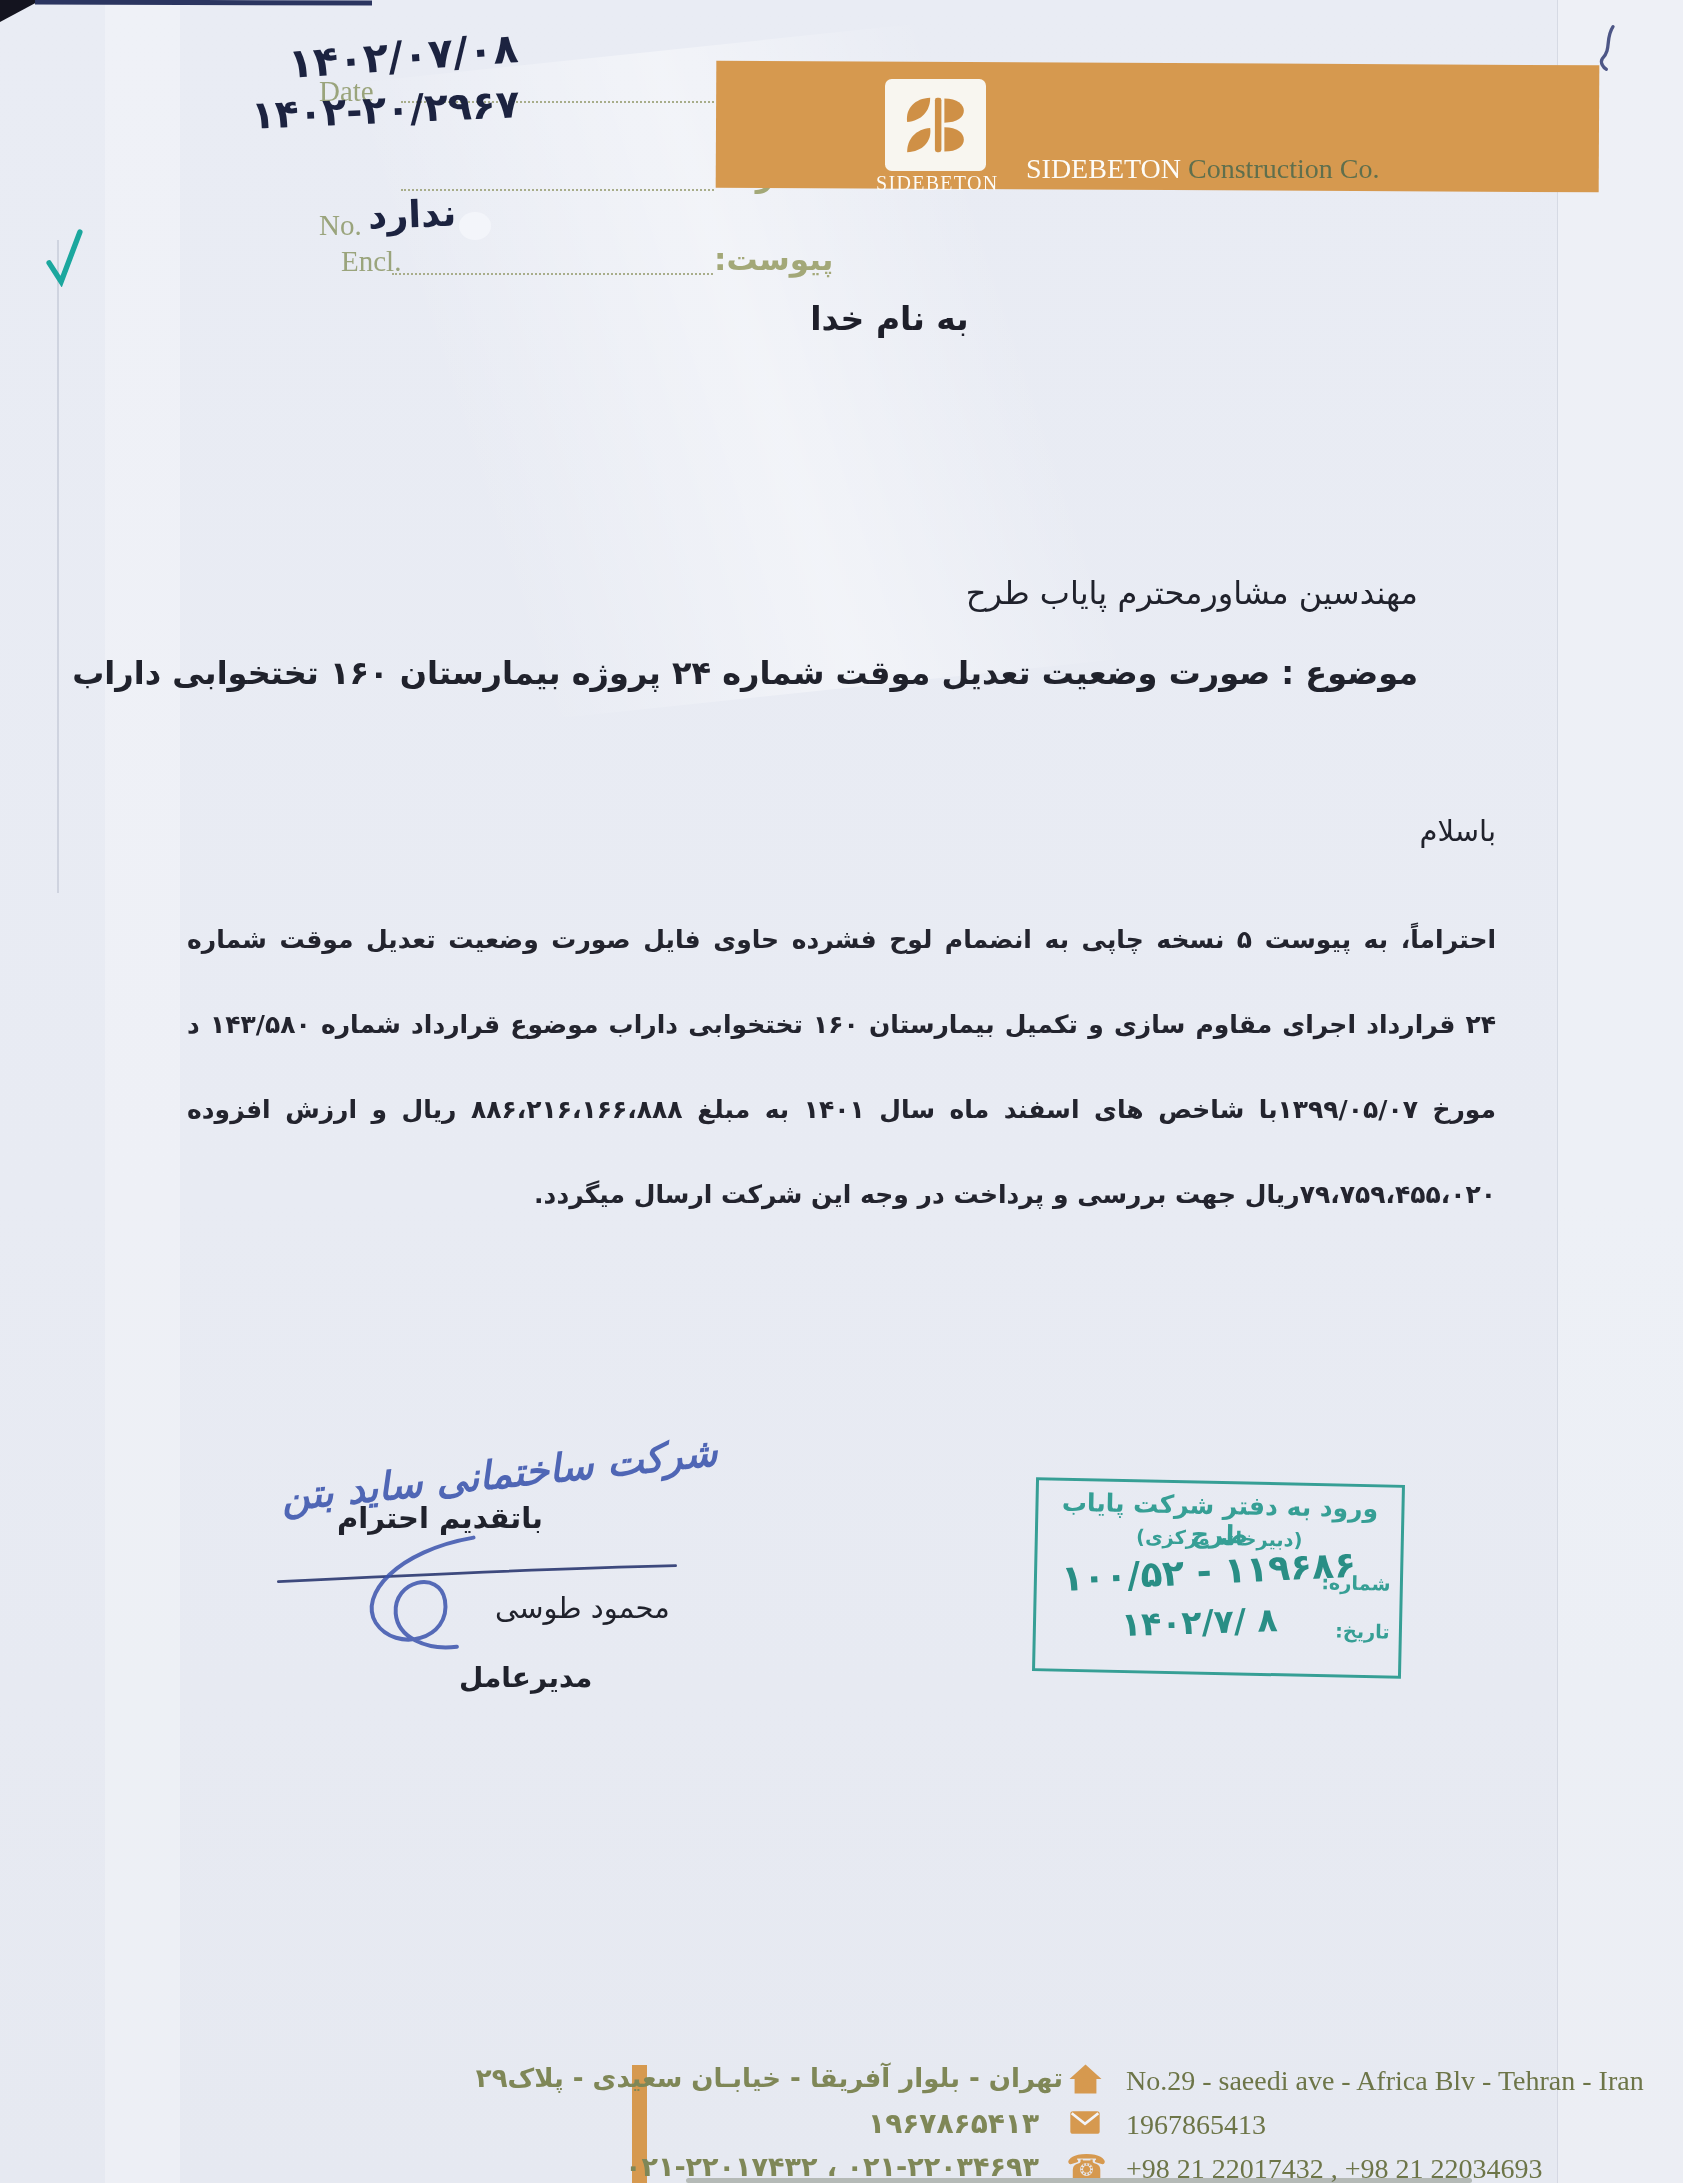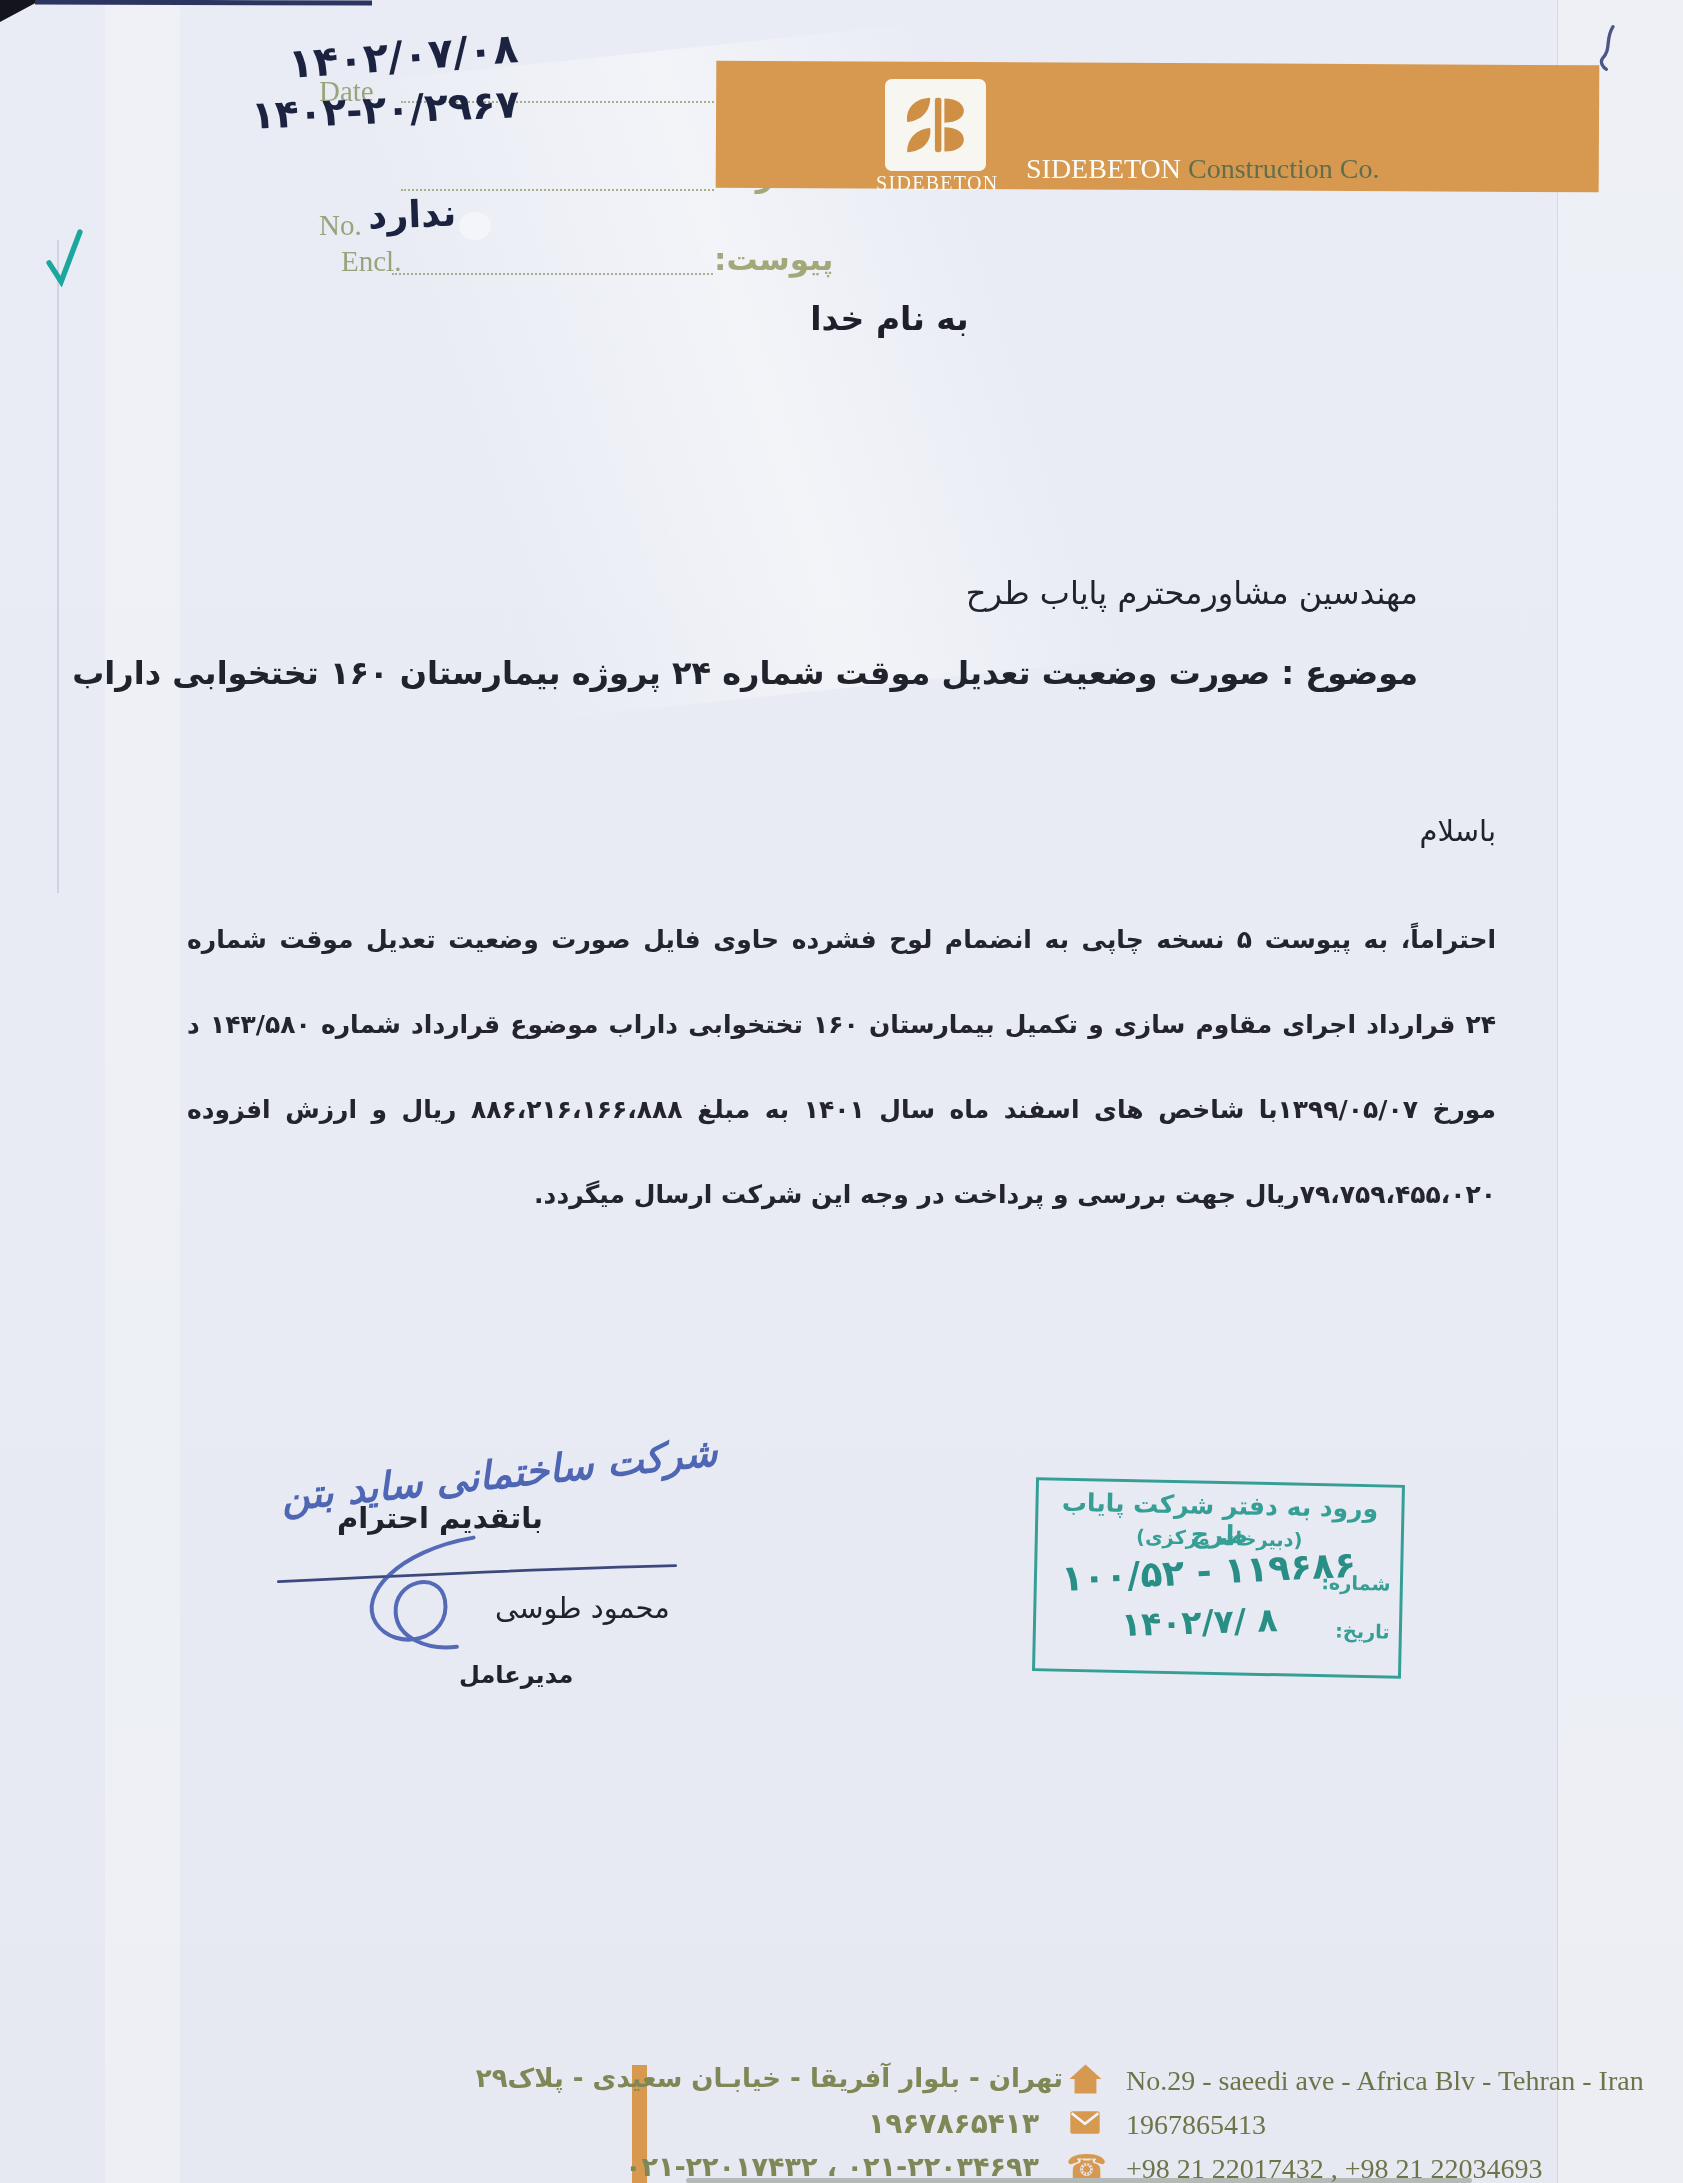--- a/index.html
+++ b/index.html
@@ -45,21 +45,21 @@
   .subject{right:265px;top:654px;font-size:32px;font-weight:bold;white-space:nowrap;}
   .greeting{right:187px;top:814px;font-size:29px;}
   .bodytxt{right:187px;top:897px;width:1309px;font-size:25px;font-weight:bold;color:#23242e;}
   .bodytxt .ln{line-height:85px;text-align:justify;text-align-last:justify;direction:rtl;}
   .bodytxt .ln.last{text-align-last:right;}
   
   .sig-close{left:337px;top:1501px;font-size:29px;font-weight:bold;white-space:nowrap;}
   .sig-hw{left:280px;top:1452px;font-size:39px;font-style:italic;font-weight:bold;color:#3b54ad;
           opacity:.88;transform:rotate(-6deg);white-space:nowrap;}
   .sig-name{left:495px;top:1591px;font-size:29px;font-weight:normal;white-space:nowrap;}
-  .sig-title{left:459px;top:1661px;font-size:24px;font-weight:bold;white-space:nowrap;}
+  .sig-title{left:459px;top:1661px;font-size:28px;font-weight:bold;white-space:nowrap;}
   
   .stamp{left:1034px;top:1481px;width:363px;height:188px;border:3.3px solid #2d9b91;color:#2d9b91;
          transform:rotate(1.2deg);opacity:.95;}
   .stamp .t{position:absolute;top:6.7px;left:0;width:100%;text-align:center;font-size:25px;font-weight:bold;}
   .stamp .st{position:absolute;top:43px;left:0;width:100%;text-align:center;font-size:19.3px;font-weight:bold;}
   .stamp .lab{position:absolute;right:9.3px;font-size:19.3px;font-weight:bold;direction:rtl;}
   .stamp .hwv{position:absolute;font-weight:bold;color:#1f8a80;white-space:nowrap;}
   
   .foot-fa{font-size:26px;font-weight:bold;color:#7f8757;white-space:nowrap;}
   .foot-en{font-size:28px;color:#6d7548;font-family:"Liberation Serif","DejaVu Serif",serif;white-space:nowrap;}

